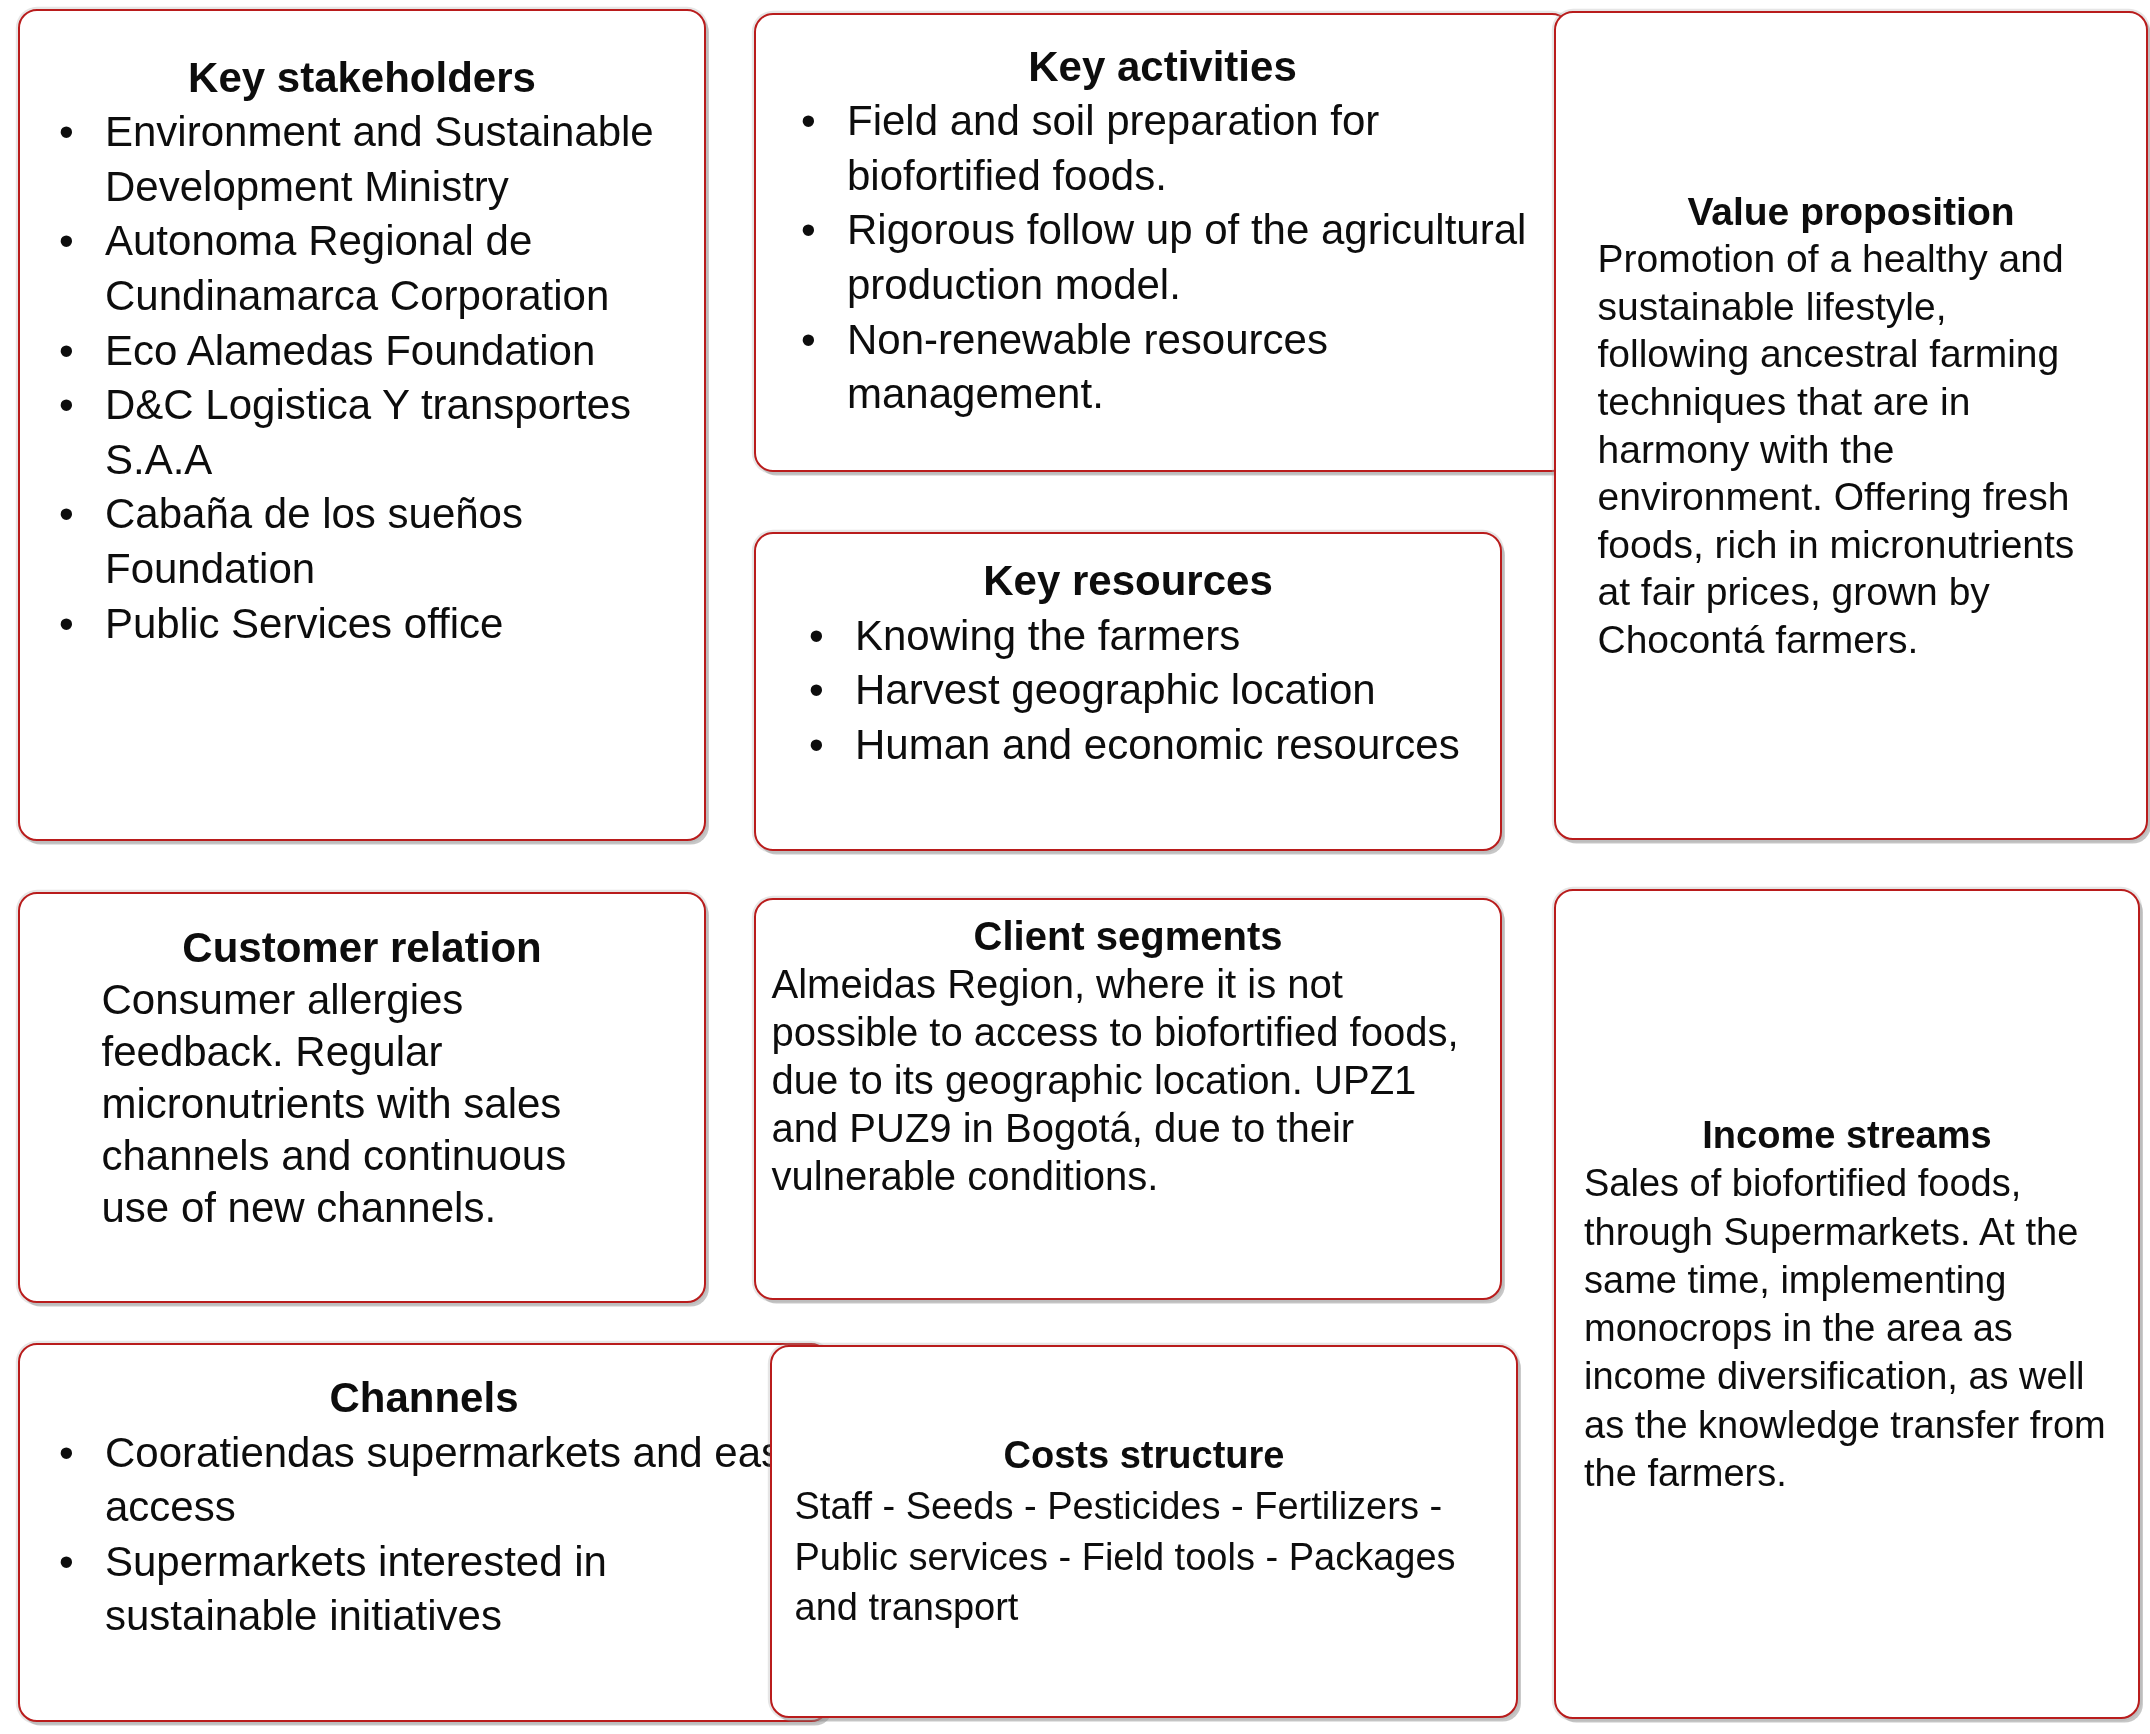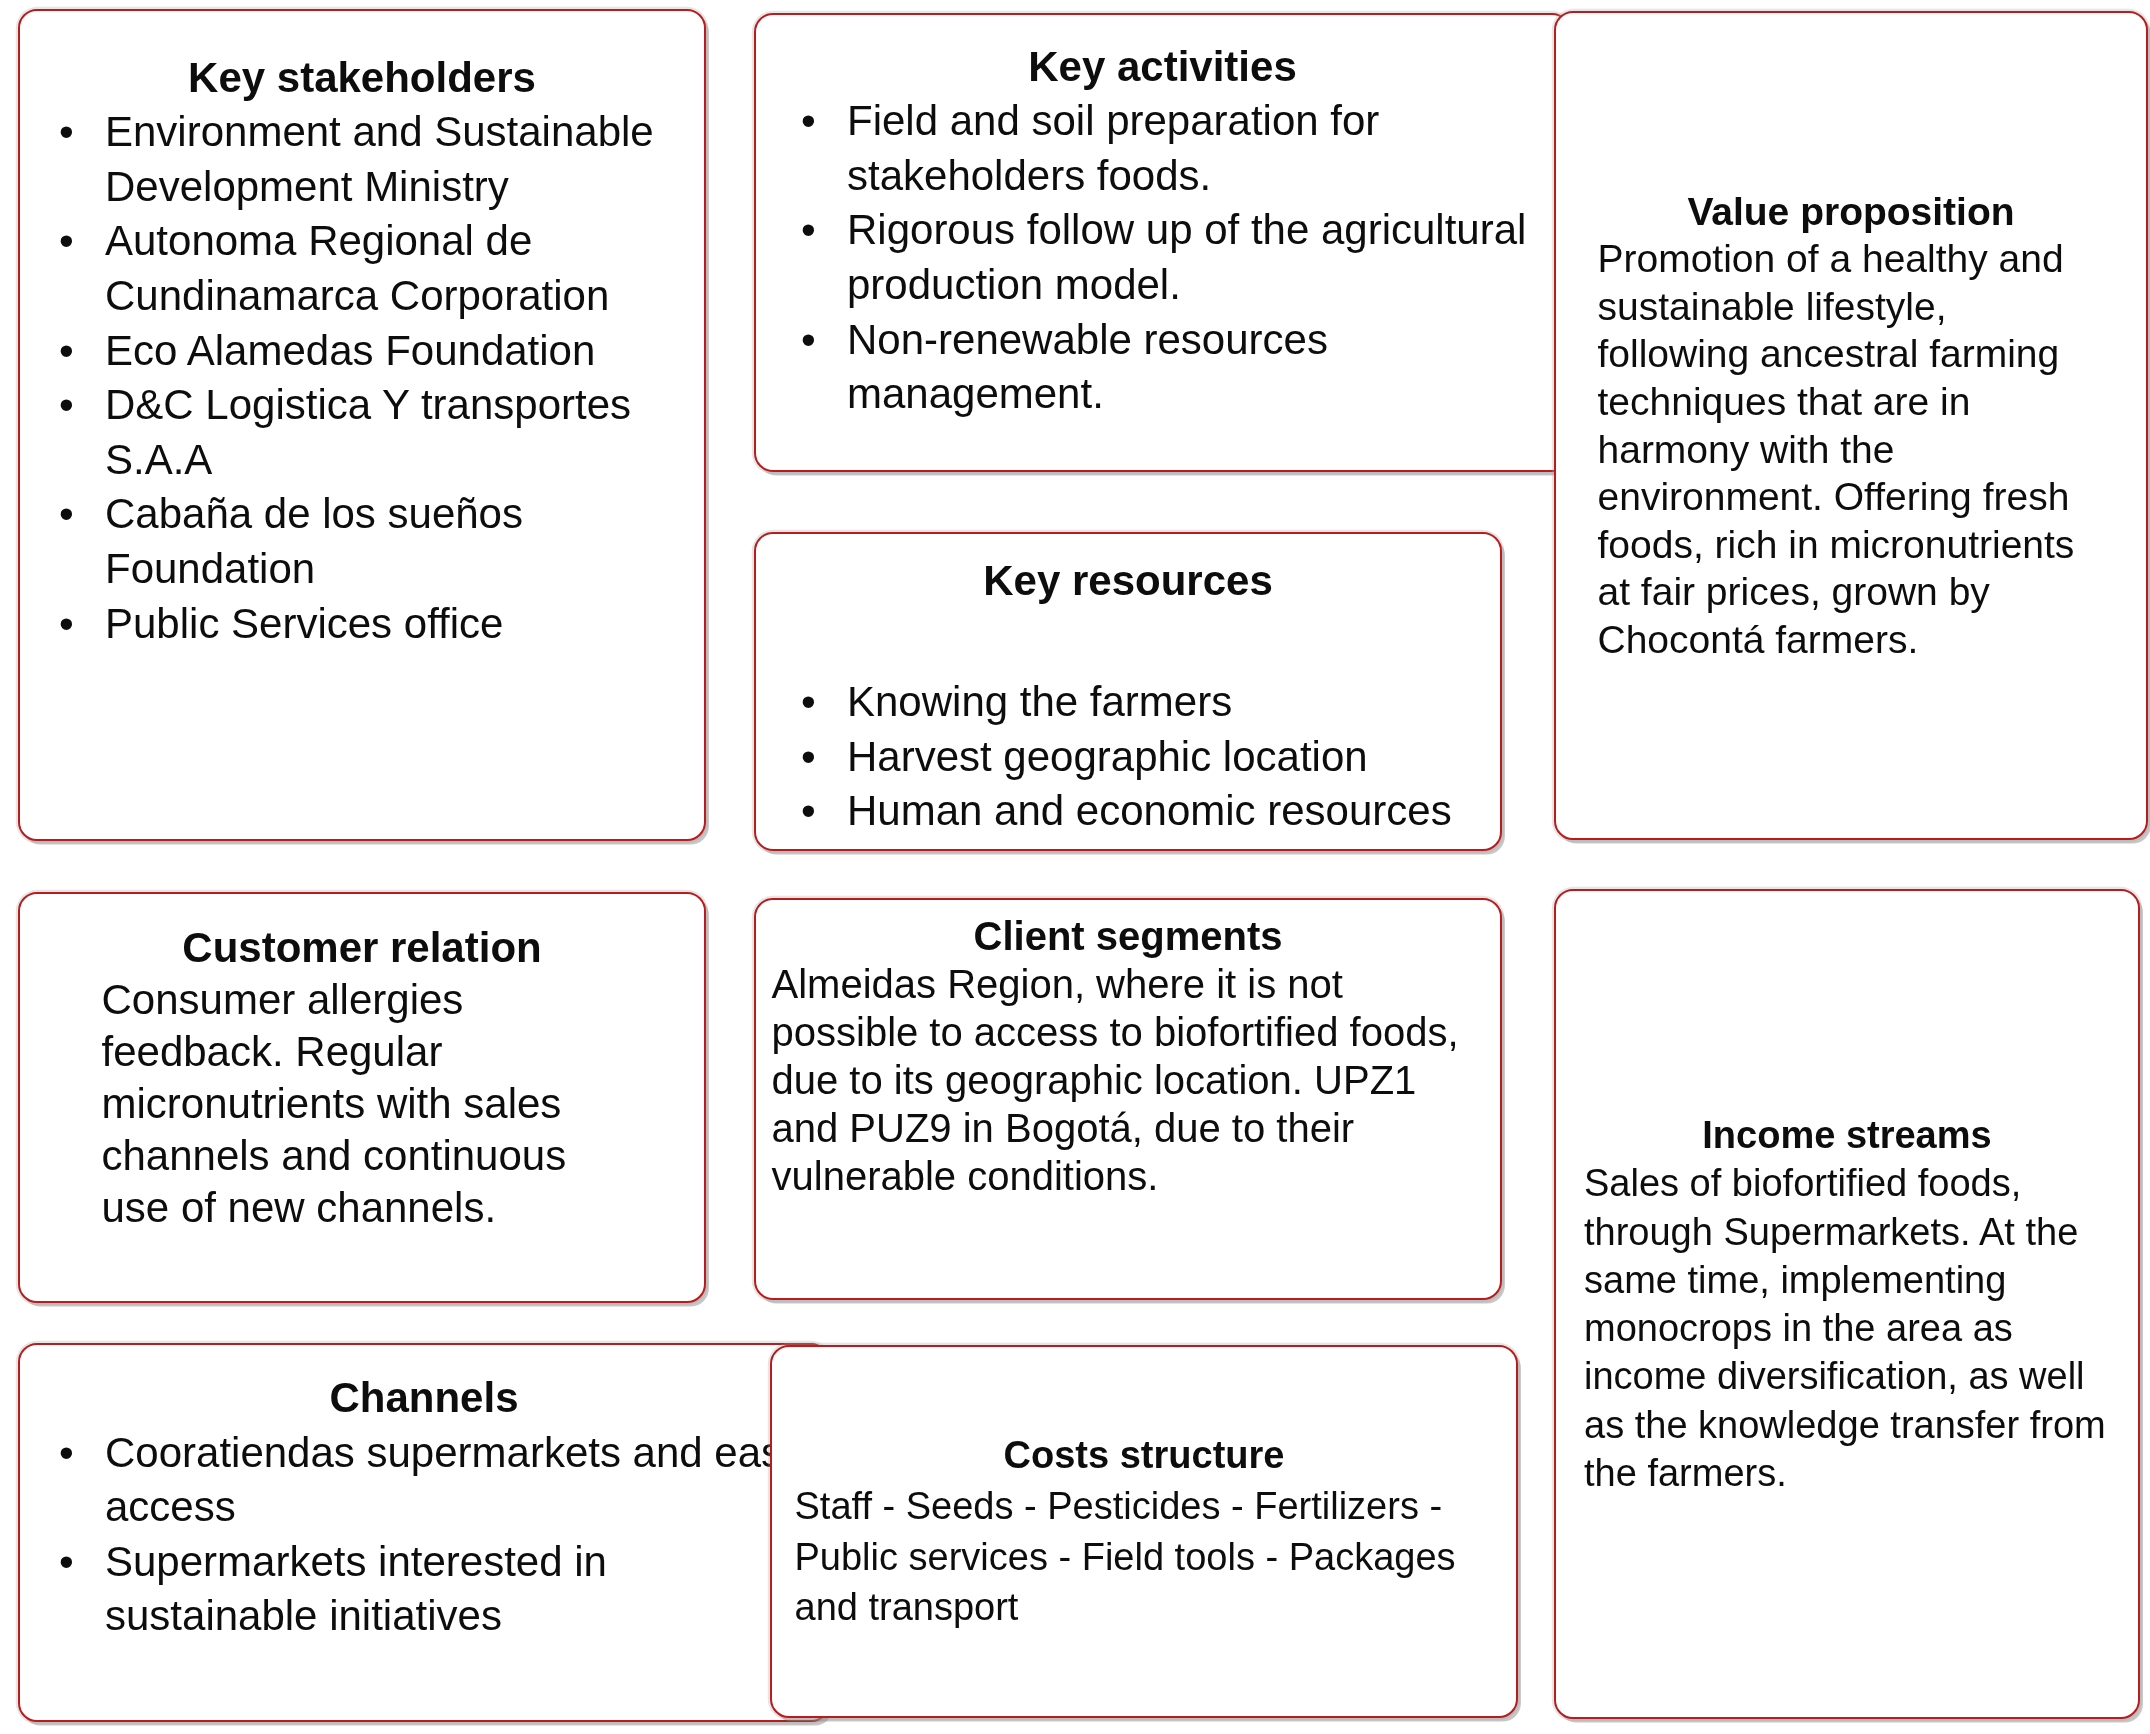--- a/index.html
+++ b/index.html
@@ -60,21 +60,21 @@
                           padding: 40px 13px 14.5px; font-size: 42px; line-height: 1.3; }
   .pos-customer-relation { left: 18px; top: 892px; width: 688px;  height: 411px;
                           padding: 27.5px 22px 14.5px; font-size: 42px; line-height: 1.24; }
   .pos-channels          { left: 18px; top: 1343px; width: 812px;  height: 379px;
                           padding: 26px 13px 11.6px; font-size: 42px; line-height: 1.3; }
 
   
   .pos-key-activities    { left: 754px; top: 13px;   width: 817px; height: 459px;
                           padding: 24.6px 19px 11.6px; font-size: 42px; line-height: 1.3; }
   .pos-key-resources     { left: 754px; top: 532px;  width: 748px; height: 319px;
-                          padding: 20px 19px 10px; font-size: 42px; line-height: 1.3; justify-content: space-between; }
+                          padding: 20px 27px 10px; font-size: 42px; line-height: 1.3; }
   .pos-client-segments   { left: 754px; top: 898px; width: 748px; height: 402px;
                           padding: 11.6px 14.5px 8.7px; font-size: 40px; line-height: 1.2; }
   .pos-costs-structure   { left: 754px; top: 1345px; width: 748px; height: 373px;
                           padding: 14.5px 22px; font-size: 38px; line-height: 1.33; }
 
   
   .pos-value-proposition { left: 1538px; top: 11px;   width: 594px; height: 829px;
                           padding: 22px 18px; font-size: 39px; line-height: 1.22; }
   .pos-income-streams    { left: 1538px; top: 889px; width: 586px; height: 830px;
                           padding: 22px 28px; font-size: 38px; line-height: 1.27; }
@@ -111,21 +111,21 @@
     <h2 class="box-title">Channels</h2>
     <ul class="box-list">
         <li>Cooratiendas supermarkets and easy access</li>
         <li>Supermarkets interested in sustainable initiatives</li>
       </ul>
   </section>
 
   <section class="box pos-key-activities">
     <h2 class="box-title">Key activities</h2>
     <ul class="box-list">
-        <li>Field and soil preparation for stakeholders foods.</li>
+        <li>Field and soil preparation for biofortified foods.</li>
         <li>Rigorous follow up of the agricultural production model.</li>
         <li>Non-renewable resources management.</li>
       </ul>
   </section>
 
   <section class="box pos-key-resources">
     <h2 class="box-title">Key resources</h2>
     <ul class="box-list">
         <li>Knowing the farmers</li>
         <li>Harvest geographic location</li>

